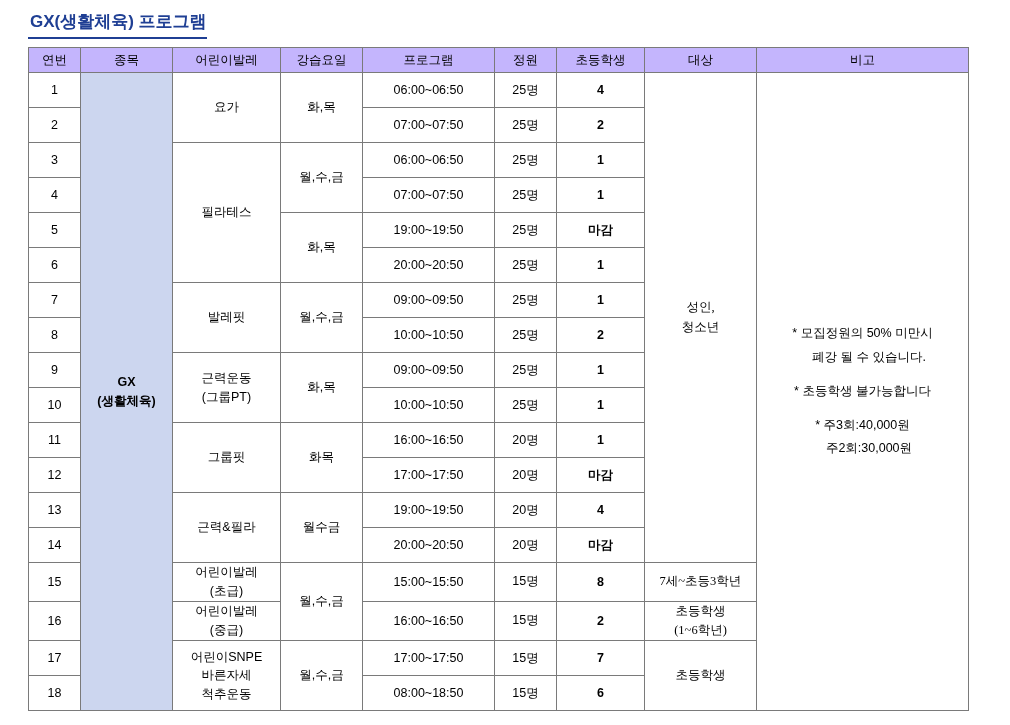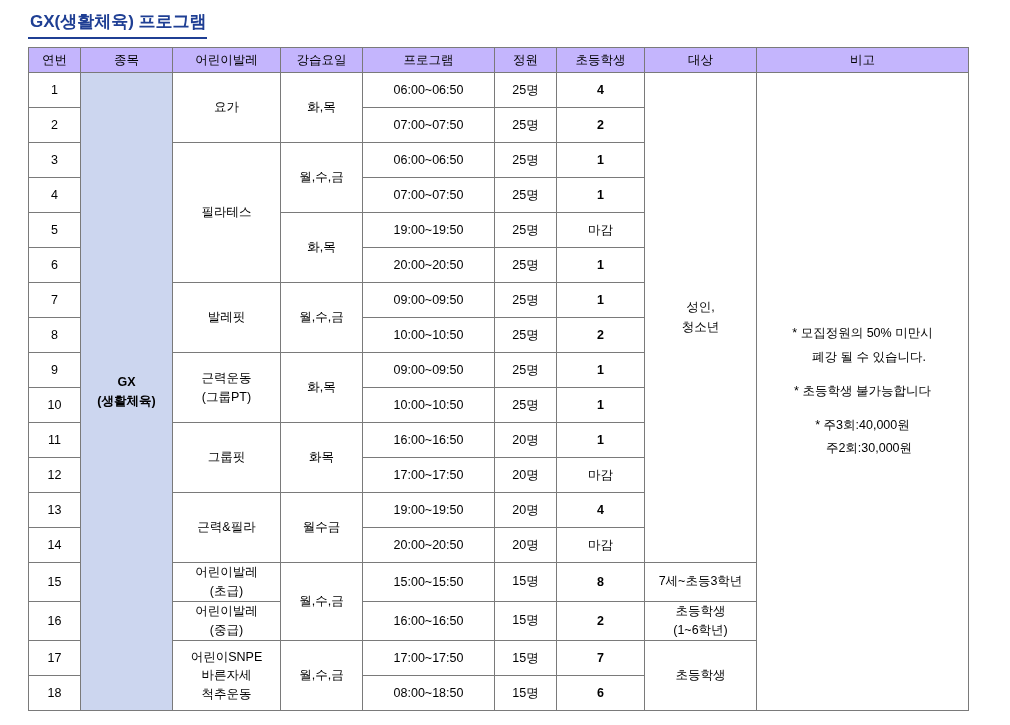--- a/index.html
+++ b/index.html
@@ -69,36 +69,36 @@
     line-height: 1.5;
     margin-top: 34px;
   }
   .recruit-num {
     color: #0433cc;
     font-weight: bold;
     font-size: 12.5px;
   }
   .recruit-full {
     color: #c00000;
-    font-weight: normal;
+    font-weight: bold;
     font-size: 12.5px;
     margin-left: 40px;
   }
   .note-cell {
     text-align: left;
     vertical-align: middle;
     padding: 6px 10px;
     font-size: 12.5px;
     line-height: 1.9;
   }
   .note-line { white-space: nowrap; }
   .note-indent { padding-left: 13px; }
   .note-gap { height: 10px; }
   .prog-cell { line-height: 1.45; }
-  .target-cell { line-height: 1.55; }
+  .target-cell { line-height: 1.55; font-family: Liberation Serif, serif; }
   .multi { line-height: 1.5; }
 </style>
 </head>
 <body>
 
 <div class="page">
 
   <div>
     <span class="doc-title">GX(생활체육) 프로그램</span>
   </div>

